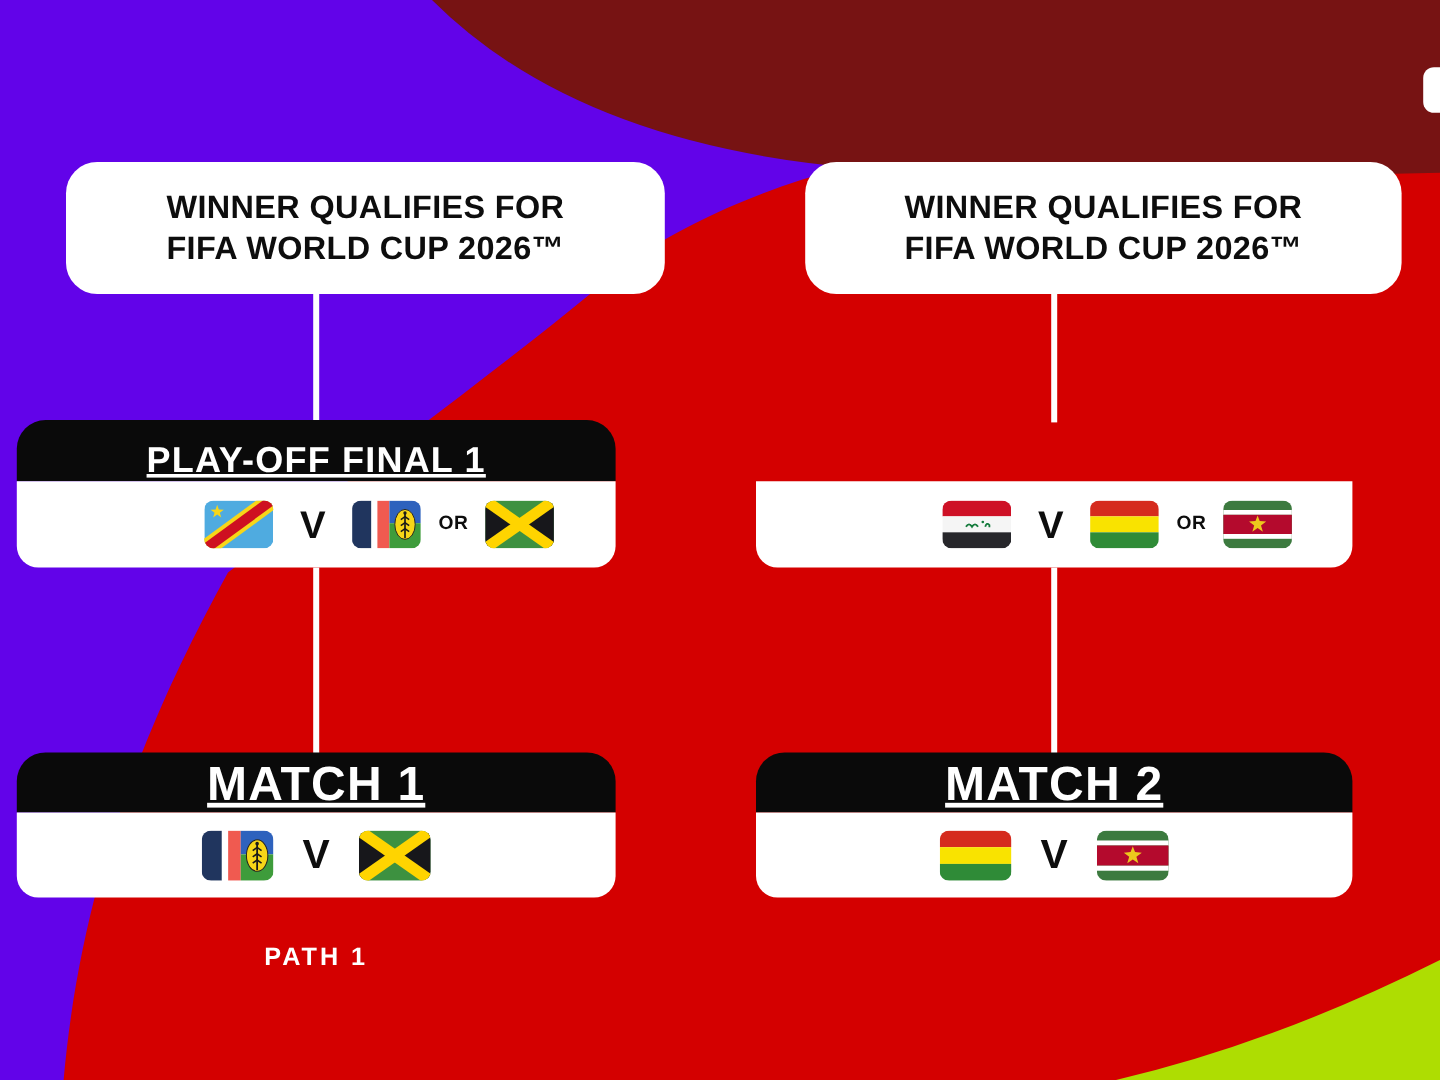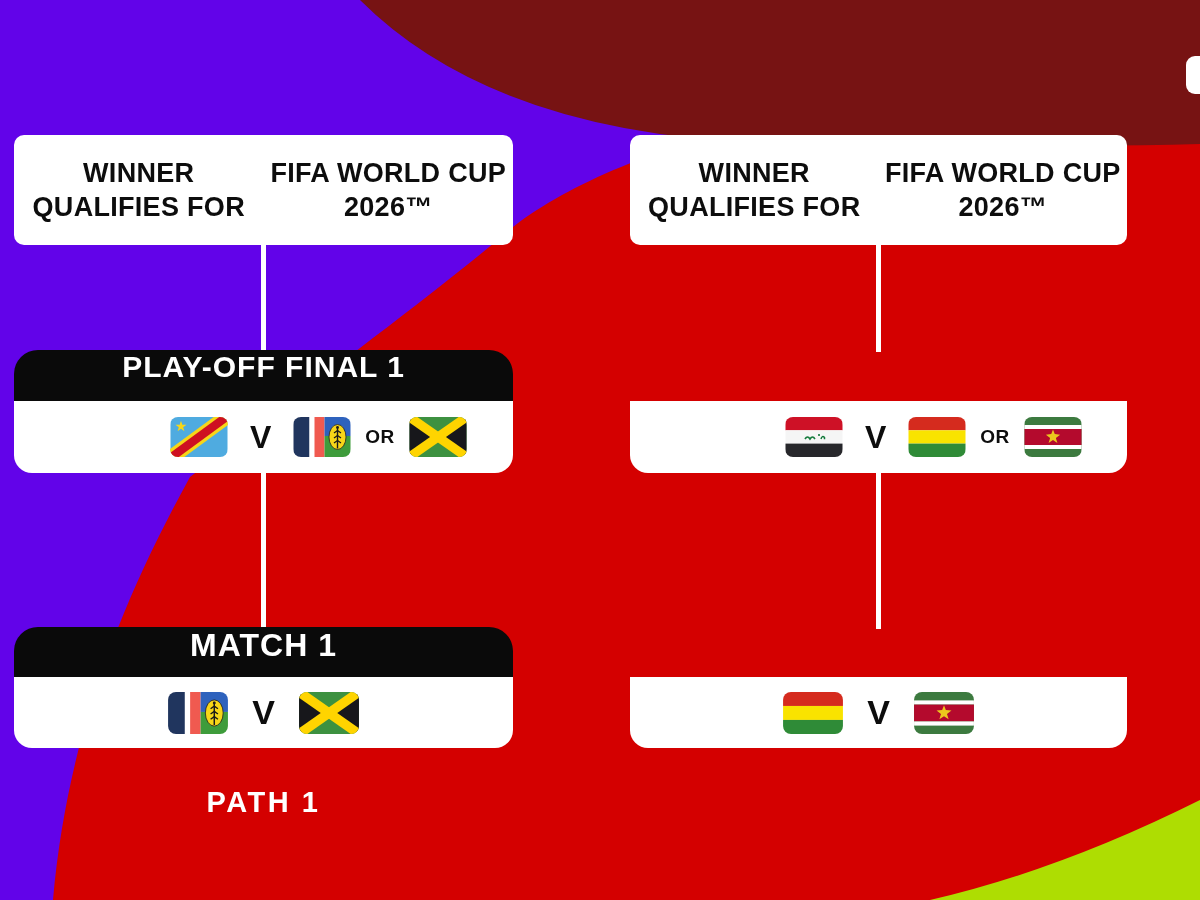--- a/index.html
+++ b/index.html
@@ -2,39 +2,39 @@
 <html><head>
 <meta charset="utf-8">
 <title>Play-off bracket</title>
 <style>
   html,body{margin:0;padding:0;background:#333;}
   .stage{position:relative;width:1200px;height:900px;overflow:hidden;
          font-family:"Liberation Sans","DejaVu Sans",sans-serif;}
   .bg{position:absolute;left:0;top:0;width:1200px;height:900px;}
   .notch{position:absolute;right:-12px;top:56px;width:26px;height:38px;background:#fff;border-radius:9px;}
   .connector{position:absolute;width:5px;background:#fff;}
-  .qualifier-card{position:absolute;background:#fff;border-radius:10px;
-      display:flex;flex-direction:row;align-items:center;justify-content:center;
-      font-weight:bold;font-size:27px;line-height:34px;color:#0d0d0d;text-align:center;letter-spacing:.3px;}
+  .qualifier-card{position:absolute;background:#fff;border-radius:26px;
+      display:flex;flex-direction:column;align-items:center;justify-content:center;
+      font-weight:bold;font-size:27px;line-height:34px;color:#0d0d0d;text-align:center;letter-spacing:.3px;margin-left:41px;}
   .panel-header{position:absolute;background:#0a0a0a;border-radius:24px 24px 0 0;color:#fff;
-      display:flex;align-items:flex-start;justify-content:center;font-weight:bold;letter-spacing:1px;}
+      display:flex;align-items:flex-end;justify-content:center;font-weight:bold;letter-spacing:1px;text-decoration:underline;}
   .panel-header.final{font-size:30px;}
-  .panel-header.match{font-size:32px;}
+  .panel-header.match{font-size:40px;}
   .panel-body{position:absolute;background:#fff;border-radius:0 0 18px 18px;}
   .final-row{position:absolute;top:16px;display:flex;align-items:center;}
   .match-row{width:100%;height:100%;display:flex;align-items:center;justify-content:center;}
   .flag{border-radius:8px;overflow:hidden;flex:none;}
   .flag svg{display:block;width:100%;height:100%;}
   .flag.sm{width:58px;height:40px;}
   .flag.md{width:60px;height:42px;}
   .vs{font-weight:bold;color:#0d0d0d;}
   .final-row .vs{font-size:32px;margin:0 22px;}
   .match-row .vs{font-size:34px;margin:0 24px;}
-  .or{font-weight:bold;color:#0d0d0d;font-size:19px;margin:0 14px;letter-spacing:.5px;}
-  .path-label{position:absolute;top:786px;color:#fff;font-weight:bold;font-size:29px;
+  .or{font-weight:bold;color:#0d0d0d;font-size:16px;margin:0 14px;letter-spacing:.5px;}
+  .path-label{position:absolute;top:786px;color:#fff;font-weight:bold;font-size:21px;
       letter-spacing:2.5px;text-align:center;}
 </style>
 </head>
 <body>
 
 <div class="stage">
 
   <svg class="bg" viewBox="0 0 1200 900" aria-hidden="true">
     <rect x="0" y="0" width="1200" height="900" fill="#6203E9"></rect>
     <path fill="#D40000" d="M 1200,125 L 780,125 C 660,140 560,190 513,227 C 440,290 290,400 190,477 C 125,595 68,730 53,900 L 1200,900 Z"></path>
@@ -162,20 +162,23 @@
           <rect width="57" height="40" fill="#3C7A3F"></rect>
           <rect y="8" width="57" height="4" fill="#FFFFFF"></rect>
           <rect y="12" width="57" height="16" fill="#B40A2D"></rect>
           <rect y="28" width="57" height="4" fill="#FFFFFF"></rect>
           <path fill="#ECC81D" d="M28.5 12.5 L30.26 17.07 L35.63 17.68 L31.35 20.93 L32.91 26.07 L28.5 23 L24.09 26.07 L25.65 20.93 L21.37 17.68 L26.74 17.07 Z"></path>
         </svg>
       </span>
     </div>
   </div>
 
+  <div class="panel-header match" style="left:630px;top:627px;width:497px;height:50px;">
+    <span>MATCH 2</span>
+  </div>
   <div class="panel-body" style="left:630px;top:677px;width:497px;height:71px;">
     <div class="match-row">
       <span class="flag md" role="img" aria-label="Bolivia">
         <svg viewBox="0 0 57 40">
           <rect width="57" height="13.3" fill="#D52B1E"></rect>
           <rect y="13.3" width="57" height="13.3" fill="#F9E300"></rect>
           <rect y="26.6" width="57" height="13.4" fill="#2F8B37"></rect>
         </svg>
       </span>
       <span class="vs">V</span>

